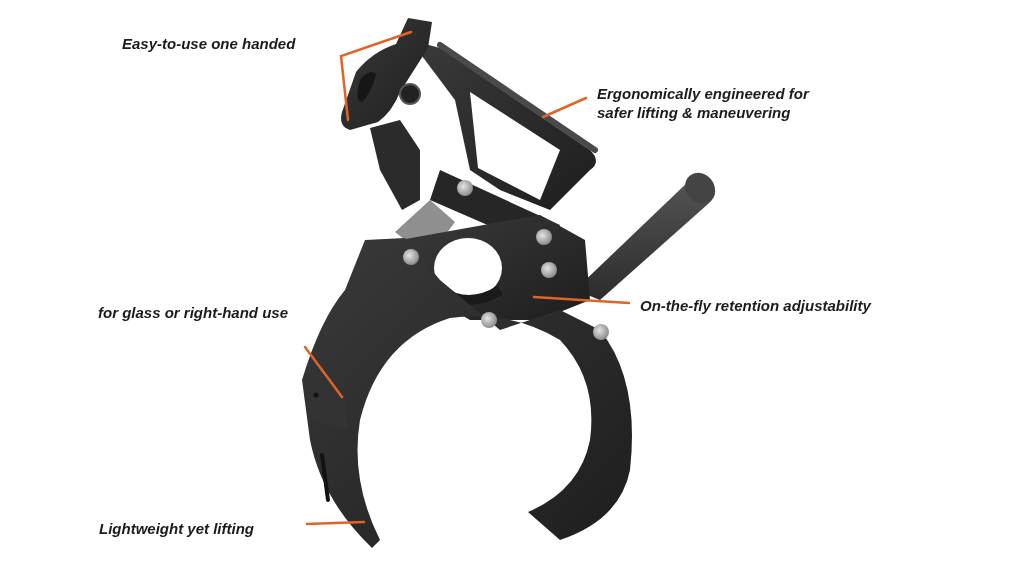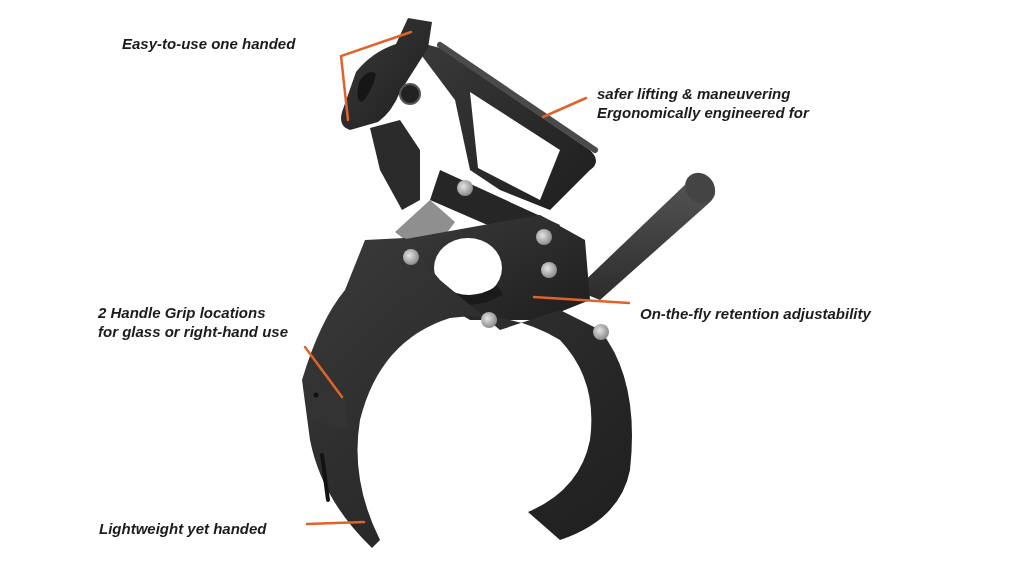--- a/index.html
+++ b/index.html
@@ -105,30 +105,29 @@
       <line x1="305" y1="347" x2="342" y2="397"></line>
       <line x1="307" y1="524" x2="364" y2="522"></line>
     </g>
   </svg>
 
   <div class="label" style="left:122px; top:34px;">
     <span>Easy-to-use one handed</span>
   </div>
 
   <div class="label" style="left:597px; top:84px;">
+    <span>Ergonomically engineered for</span>
     <span>safer lifting &amp; maneuvering</span>
-    <span>Ergonomically engineered for</span>
   </div>
 
-  <div class="label" style="left:640px; top:304px;">
+  <div class="label" style="left:640px; top:296px;">
     <span>On-the-fly retention adjustability</span>
   </div>
 
   <div class="label" style="left:98px; top:303px;">
-    <span>2 Handle Grip locations</span>
     <span>for glass or right-hand use</span>
   </div>
 
   <div class="label" style="left:99px; top:519px;">
-    <span>Lightweight yet handed</span>
+    <span>Lightweight yet lifting</span>
   </div>
 
 </div>
 
 </body></html>

